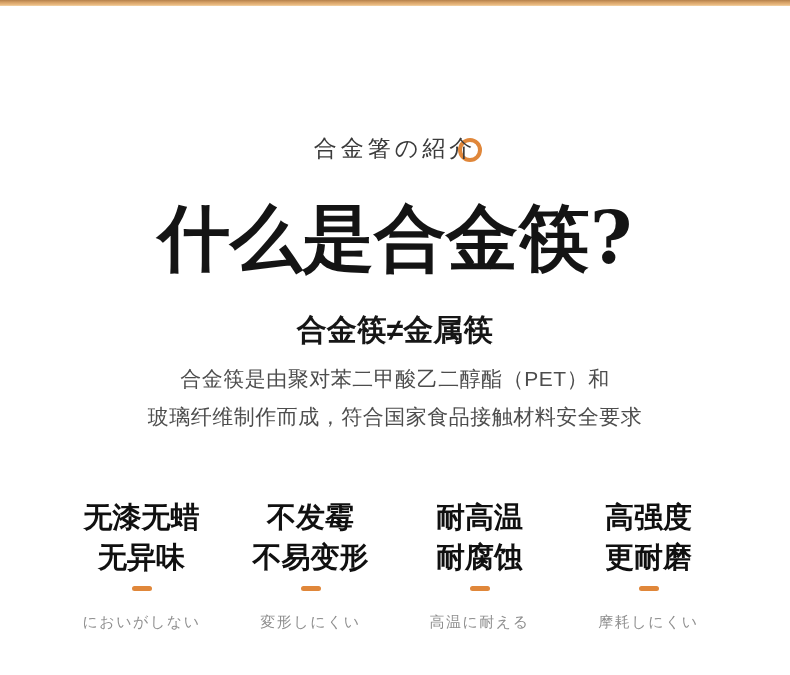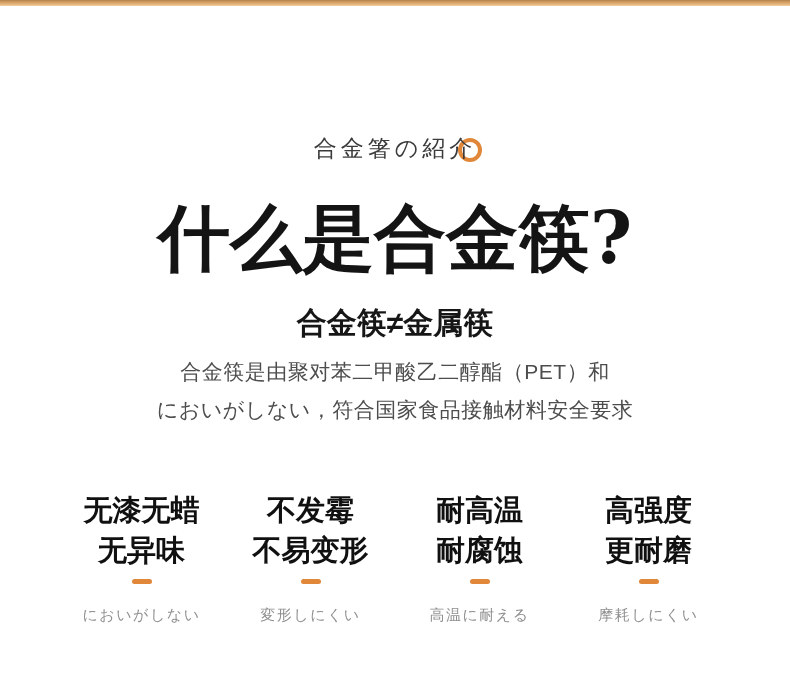--- a/index.html
+++ b/index.html
@@ -44,21 +44,21 @@
     text-align: center;
     font-family: "DejaVu Serif", "Liberation Serif", serif;
     font-weight: 700;
     font-size: 72px;
     line-height: 84px;
     color: #141414;
     letter-spacing: 0px;
   }
 
   .subtitle {
-    margin: 28px 0 0 0;
+    margin: 35px 0 0 0;
     text-align: center;
     font-weight: 700;
     font-size: 30px;
     line-height: 30px;
     color: #161616;
   }
 
   .description {
     margin: 15px 0 0 0;
     text-align: center;
@@ -110,21 +110,21 @@
       <span class="kicker-text">合金箸の紹介</span>
     </span>
   </div>
 
   <h1 class="main-title">什么是合金筷?</h1>
 
   <h2 class="subtitle">合金筷≠金属筷</h2>
 
   <p class="description">
     <span>合金筷是由聚对苯二甲酸乙二醇酯（PET）和</span><br>
-    <span>においがしない，符合国家食品接触材料安全要求</span>
+    <span>玻璃纤维制作而成，符合国家食品接触材料安全要求</span>
   </p>
 
   <div class="features">
 
     <div class="feature">
       <div class="feature-title">
         <div>无漆无蜡</div>
         <div>无异味</div>
       </div>
       <div class="feature-dash"></div>

